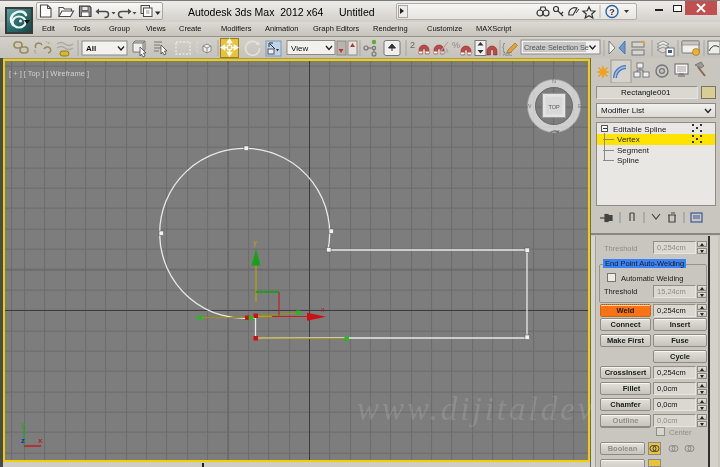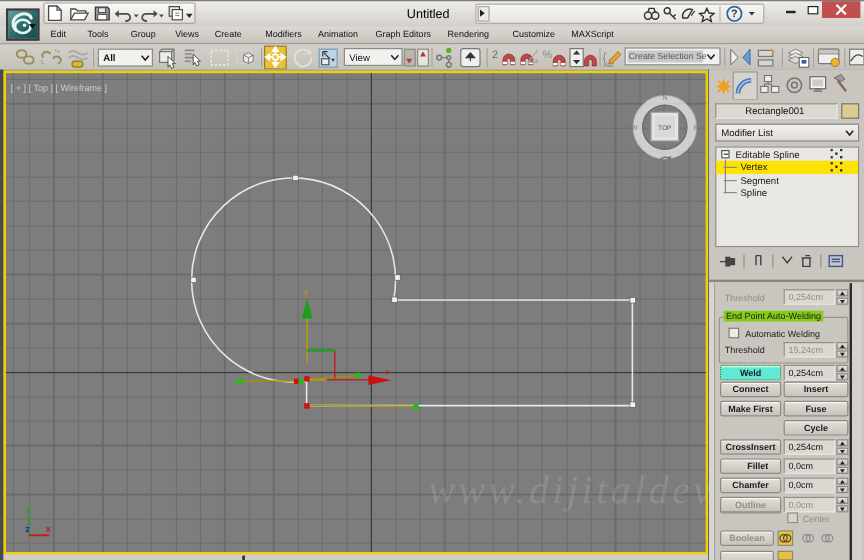--- a/index.html
+++ b/index.html
@@ -62,20 +62,21 @@
     <path d="M92 6.5 l3.5 3 -3.5 3 z" fill="#4a4a4a"></path>
     <path d="M93 9.5 h-7.5 a3 3 0 0 0 0 6 h1" fill="none" stroke="#4a4a4a" stroke-width="1.5"></path>
     <path d="M96.5 10 h4 l-2 2.5 z" fill="#4a4a4a"></path>
 
     <rect x="105" y="3.5" width="8.5" height="8" fill="#e8e8e8" stroke="#4a4a4a" stroke-width="1"></rect>
     <rect x="107.5" y="6" width="8.5" height="8.5" fill="#fff" stroke="#4a4a4a" stroke-width="1"></rect>
     <path d="M110 9 h3.5 M110 11 h3.5" stroke="#777" stroke-width="0.8"></path>
     <path d="M119 9.5 h5.5 l-2.75 3.5 z" fill="#2a2a2a"></path>
   </svg>
 
+  <div class="abs" style="left:188px;top:6px;font-size:10.5px;color:#000;">Autodesk 3ds Max&nbsp; 2012 x64</div>
   <div class="abs" style="left:339px;top:6px;font-size:10.5px;color:#000;">Untitled</div>
 
   <div class="abs" style="left:396px;top:3px;width:241px;height:17px;background:linear-gradient(#F7F6F4,#E6E4DF);border:1px solid #B2AFA9;border-radius:2px;"></div>
   <div class="abs" style="left:398px;top:5px;width:10px;height:13px;background:#EDEBE7;border:1px solid #A9A6A0;"></div>
   <div class="abs" style="left:400px;top:8px;width:0;height:0;border-top:3px solid transparent;border-bottom:3px solid transparent;border-left:4px solid #222;"></div>
   <svg class="abs" style="left:536px;top:4px;" width="100" height="15" viewBox="0 0 100 15">
 
     <circle cx="4" cy="9" r="3" fill="none" stroke="#333" stroke-width="1.2"></circle>
     <circle cx="10" cy="9" r="3" fill="none" stroke="#333" stroke-width="1.2"></circle>
     <path d="M4 6 l1 -3 h4 l1 3" fill="none" stroke="#333" stroke-width="1.2"></path>
@@ -444,31 +445,31 @@
   <div class="abs" style="left:710px;top:236px;width:8px;height:231px;background:#D4D1CB;"></div>
 
   <div class="lbl dis abs" style="left:604px;top:244px;color:#8F8C86;">Threshold</div>
   <div class="fld dis" style="left:653px;top:241px;width:43px;height:13px;">0,254cm</div>
   <div class="spin" style="left:697px;top:241px;height:13px;">
     <div class="u" style="top:0;height:6px;"></div>
       <div class="d" style="bottom:0;height:6px;"></div>
   </div>
 
   <div class="abs" style="left:599px;top:264px;width:108px;height:39px;border:1px solid #97948E;border-radius:2px;"></div>
-  <div class="lbl" style="left:603px;top:259px;background:#84cc16;padding:0 2px;">End Point Auto-Welding</div>
+  <div class="lbl" style="left:603px;top:259px;background:#3b82f6;padding:0 2px;">End Point Auto-Welding</div>
   <div class="abs" style="left:607px;top:273px;width:9px;height:9px;background:#EDEBE7;border:1px solid #77746E;"></div>
   <div class="lbl" style="left:621px;top:274px;">Automatic Welding</div>
   <div class="lbl" style="left:604px;top:287px;">Threshold</div>
   <div class="fld dis" style="left:653px;top:285px;width:43px;height:13px;">15,24cm</div>
   <div class="spin" style="left:697px;top:285px;height:13px;">
     <div class="u" style="top:0;height:6px;"></div>
       <div class="d" style="bottom:0;height:6px;"></div>
   </div>
 
-  <div class="btn" style="left:600px;top:304px;width:51px;height:13px;background:#5eead4;border:1px dotted #8a6a10;">Weld</div>
+  <div class="btn" style="left:600px;top:304px;width:51px;height:13px;background:#f97316;border:1px dotted #8a6a10;">Weld</div>
   <div class="fld" style="left:653px;top:304px;width:43px;height:13px;">0,254cm</div>
   <div class="spin" style="left:697px;top:304px;height:13px;">
     <div class="u" style="top:0;height:6px;"></div>
       <div class="d" style="bottom:0;height:6px;"></div>
   </div>
 
   <div class="btn" style="left:600px;top:318px;width:51px;height:13px;">Connect</div>
   <div class="btn" style="left:653px;top:318px;width:54px;height:13px;">Insert</div>
   <div class="btn" style="left:600px;top:334px;width:51px;height:13px;">Make First</div>
   <div class="btn" style="left:653px;top:334px;width:54px;height:13px;">Fuse</div>

